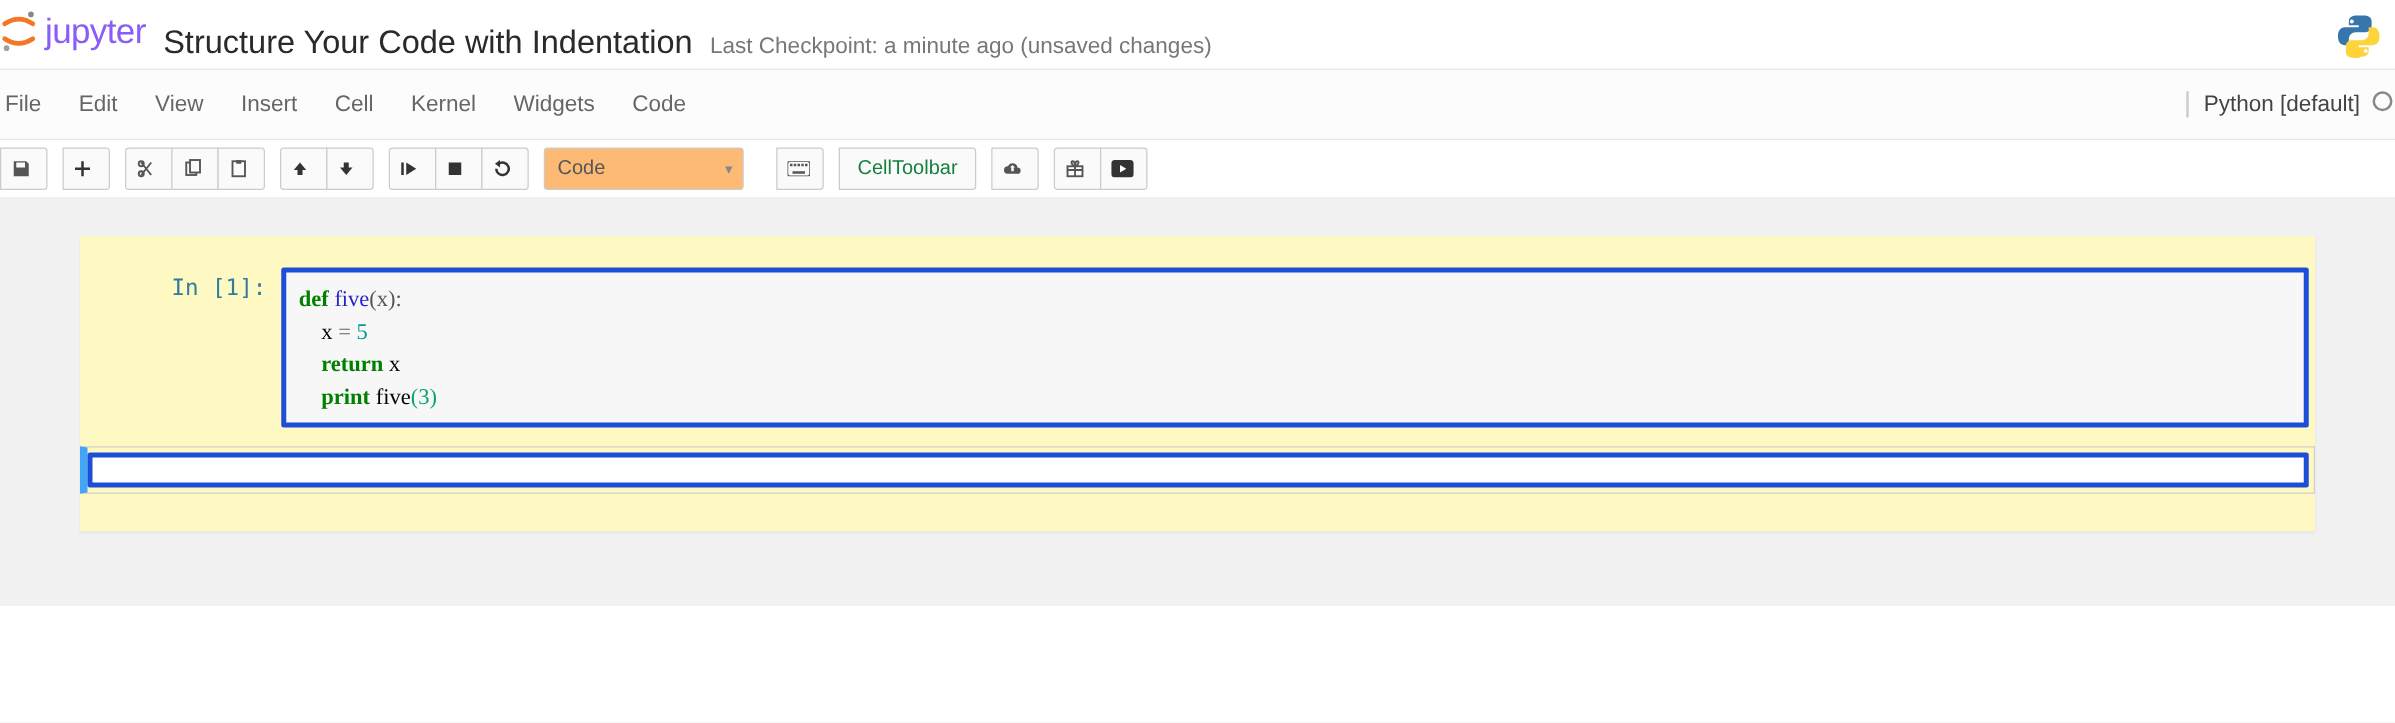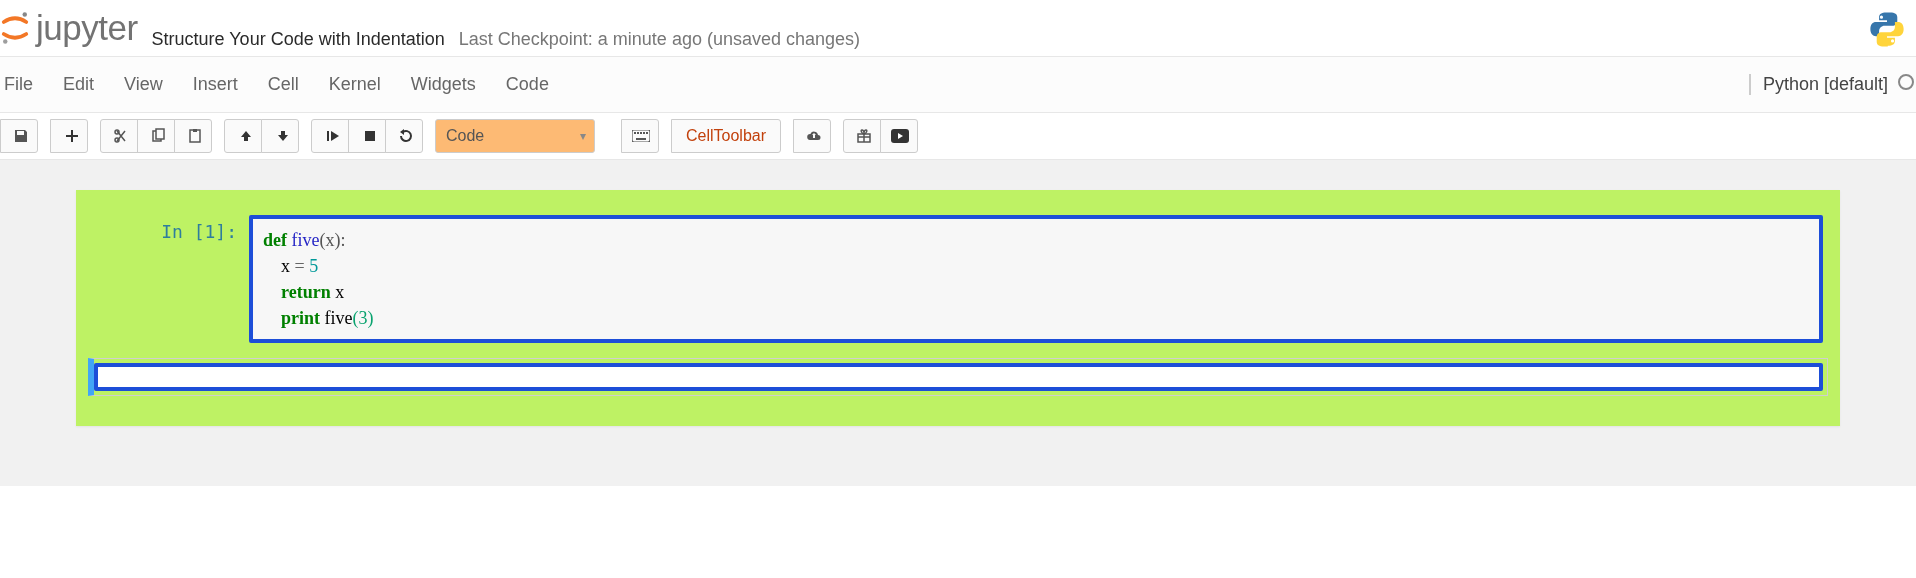--- a/index.html
+++ b/index.html
@@ -17,27 +17,27 @@
     display: flex;
     align-items: center;
     padding: 8px 0 6px 0;
     justify-content: space-between;
     background: #fff;
   }
   .header-left { display: flex; align-items: baseline; gap: 14px; }
   .logo-wrap { display: flex; align-items: center; gap: 6px; }
   .logo-svg { width:30px; height:34px; }
   .logo-text {
-    font-size: 35px;
+    font-size: 28px;
     font-weight: 400;
-    color: #737373;
+    color: #8b5cf6;
     letter-spacing: -0.5px;
   }
   .doc-title {
-    font-size: 18px;
+    font-size: 26px;
     color: #2a2a2a;
     font-weight: 400;
   }
   .checkpoint {
     font-size: 18px;
     color: #777;
   }
   .python-logo { margin-right: 10px; }
 
   
@@ -79,23 +79,23 @@
     background: #fff;
     border-bottom: 1px solid #e7e7e7;
   }
   .btn-group { display:flex; margin-right: 6px;}
   .tbtn {
     height: 34px;
     min-width: 38px;
     border: 1px solid #ccc;
     background: #fafafa;
     border-radius: 3px;
-    display:flex; align-items:center; justify-content:flex-end;
+    display:flex; align-items:center; justify-content:flex-start;
     font-size: 14px;
-    color:#c2410c;
+    color:#15803d;
     cursor:pointer;
     padding: 0 8px;
   }
   .btn-group .tbtn { border-radius:0; margin-left:-1px;}
   .btn-group .tbtn:first-child { border-radius:3px 0 0 3px; margin-left:0;}
   .btn-group .tbtn:last-child { border-radius:0 3px 3px 0;}
   .select {
     height:34px; border:1px solid #ccc; border-radius:3px;
     display:flex; align-items:center; padding:0 24px 0 10px;
     font-size:16px; color:#555; background:#fdba74; position:relative;
@@ -105,24 +105,24 @@
     content:"▾"; position:absolute; right:8px; color:#888; font-size:12px;
   }
   .celltoolbar-btn { font-size:16px; padding:0 14px; }
 
   
   .notebook-bg {
     background: #f1f1f1;
     padding: 30px 0 60px 0;
   }
   .notebook-panel {
-    background:#bef264;
-    margin: 0 16px;
+    background:#fef9c3;
+    margin: 0 4px;
     box-shadow: 0 1px 2px rgba(0,0,0,0.06);
-    padding: 20px 12px;
+    padding: 20px 0;
   }
   .cell { display:flex; margin-bottom: 10px; border:1px solid transparent; padding:4px 4px 4px 0; }
   .cell.selected { border-left: 6px solid #42a5f5; padding-left:0; border-top:1px solid #cfcfcf; border-right:1px solid #cfcfcf; border-bottom:1px solid #cfcfcf;}
   .cell .prompt {
     width: 160px; text-align:right;
     font-family: monospace; font-size:18px;
     color:#2e7d9e; padding: 6px 12px 0 0;
     flex-shrink:0;
   }
   .cell .input-area {

